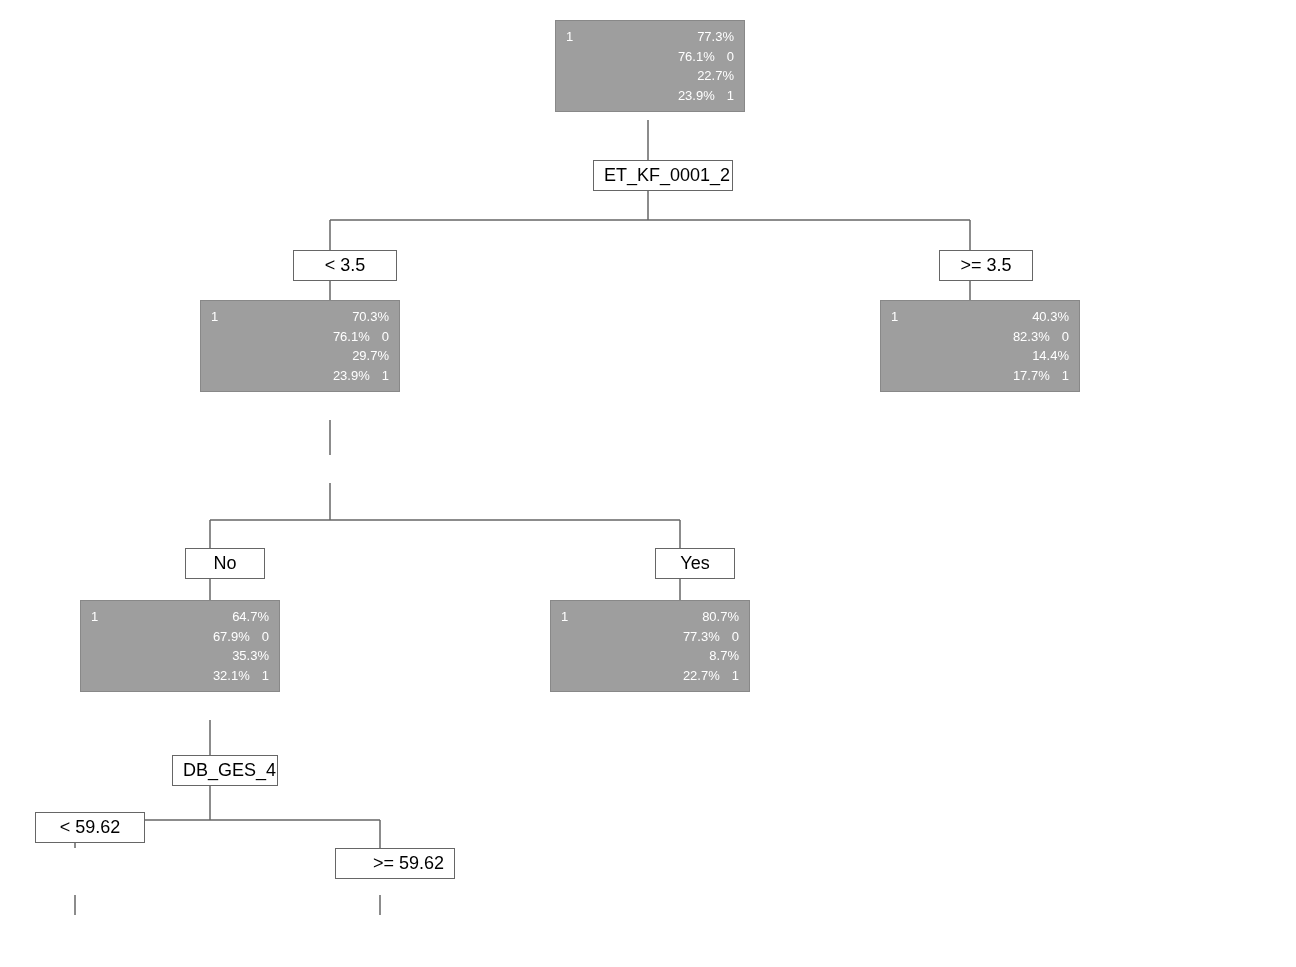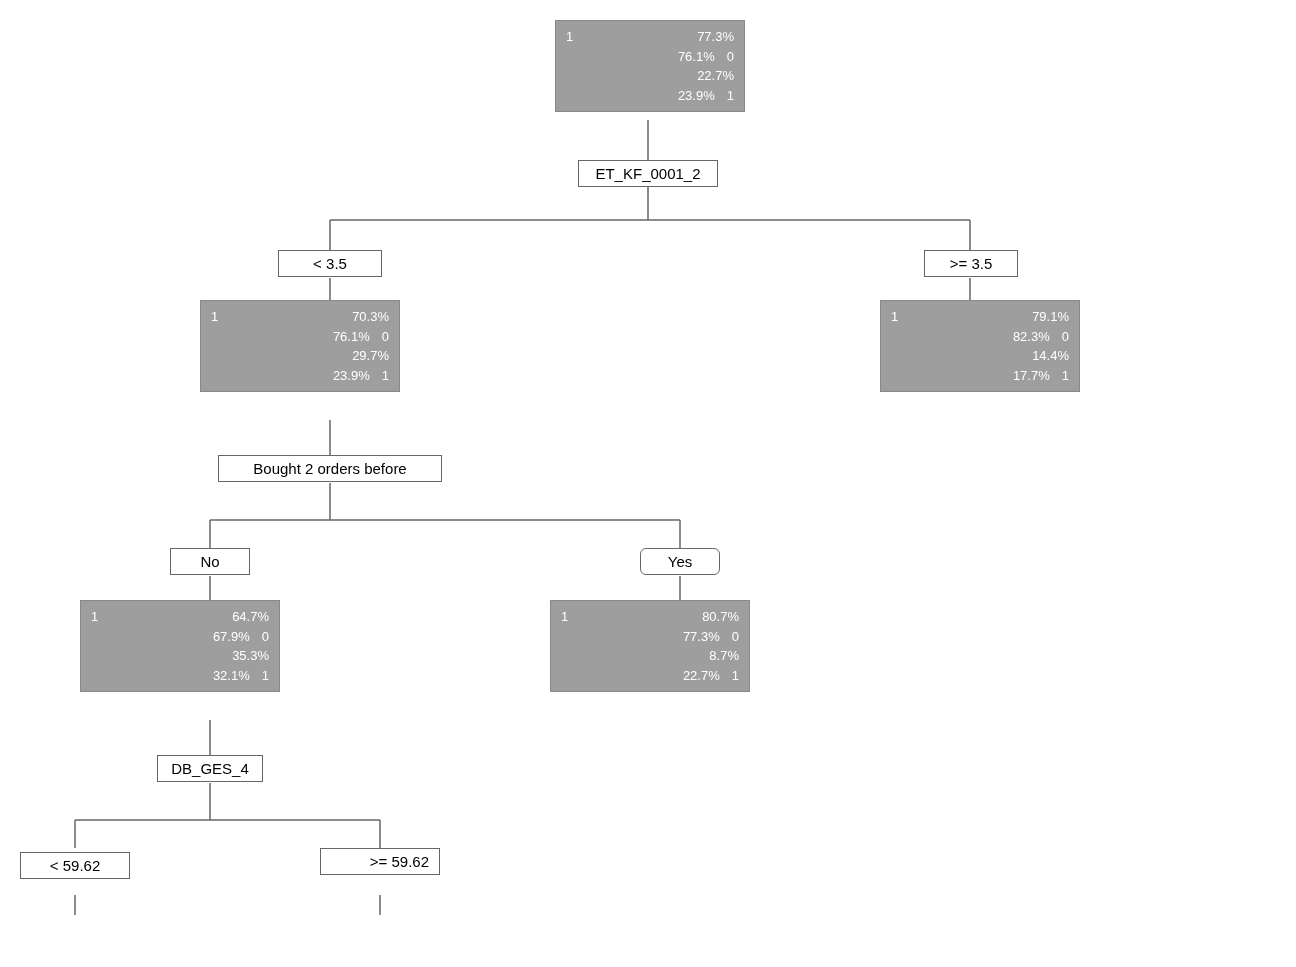--- a/index.html
+++ b/index.html
@@ -37,23 +37,24 @@
       font-size: 13px;
       line-height: 1.5;
     }
 
     .label-box {
       background: #ffffff;
       border: 1px solid #666;
       color: #000;
       padding: 4px 10px;
       position: absolute;
-      font-size: 15px;
+      font-size: 18px;
       text-align: center;
       white-space: nowrap;
+      margin-left: 15px;
     }
 
     .node-left {
       font-size: 13px;
       color: white;
       margin-right: 6px;
     }
     .node-right {
       font-size: 13px;
       color: white;
@@ -163,47 +164,44 @@
     <div class="pct-row">
       <span style="flex:1"></span>
       <span>23.9%</span>
       <span class="node-right">1</span>
     </div>
   </div>
 
   <div class="node-box" style="left: 880px; top: 300px; width: 200px;">
     <div class="pct-row">
       <span class="node-left">1</span>
-      <span>79.1%</span>
+      <span>40.3%</span>
     </div>
     <div class="pct-row">
       <span style="flex:1"></span>
       <span>82.3%</span>
       <span class="node-right">0</span>
     </div>
     <div class="pct-row">
       <span style="flex:1"></span>
       <span>14.4%</span>
     </div>
     <div class="pct-row">
       <span style="flex:1"></span>
       <span>17.7%</span>
       <span class="node-right">1</span>
     </div>
   </div>
 
-  <div class="label-box" style="left: 218px; top: 455px; width: 224px; text-align:center;">
-    <span>Bought 2 orders before</span>
-  </div>
 
   <div class="label-box" style="left: 170px; top: 548px; width: 80px; text-align:center;">
     <span>No</span>
   </div>
 
-  <div class="label-box" style="left: 640px; top: 548px; width: 80px; text-align:center;border-radius:6px;">
+  <div class="label-box" style="left: 640px; top: 548px; width: 80px; text-align:center;">
     <span>Yes</span>
   </div>
 
   <div class="node-box" style="left: 80px; top: 600px; width: 200px;">
     <div class="pct-row">
       <span class="node-left">1</span>
       <span>64.7%</span>
     </div>
     <div class="pct-row">
       <span style="flex:1"></span>
@@ -239,21 +237,21 @@
       <span style="flex:1"></span>
       <span>22.7%</span>
       <span class="node-right">1</span>
     </div>
   </div>
 
   <div class="label-box" style="left: 157px; top: 755px; width: 106px; text-align:center;">
     <span>DB_GES_4</span>
   </div>
 
-  <div class="label-box" style="left: 20px; top: 852px; width: 110px; text-align:center;">
+  <div class="label-box" style="left: 20px; top: 812px; width: 110px; text-align:center;">
     <span>&lt; 59.62</span>
   </div>
 
   <div class="label-box" style="left: 320px; top: 848px; width: 120px; text-align:right;">
     <span>&gt;= 59.62</span>
   </div>
 
   <svg style="position:absolute;top:895px;left:20px;width:110px;height:30px;">
     <line x1="55" y1="0" x2="55" y2="20" stroke="#666" stroke-width="1.5"></line>
   </svg>

